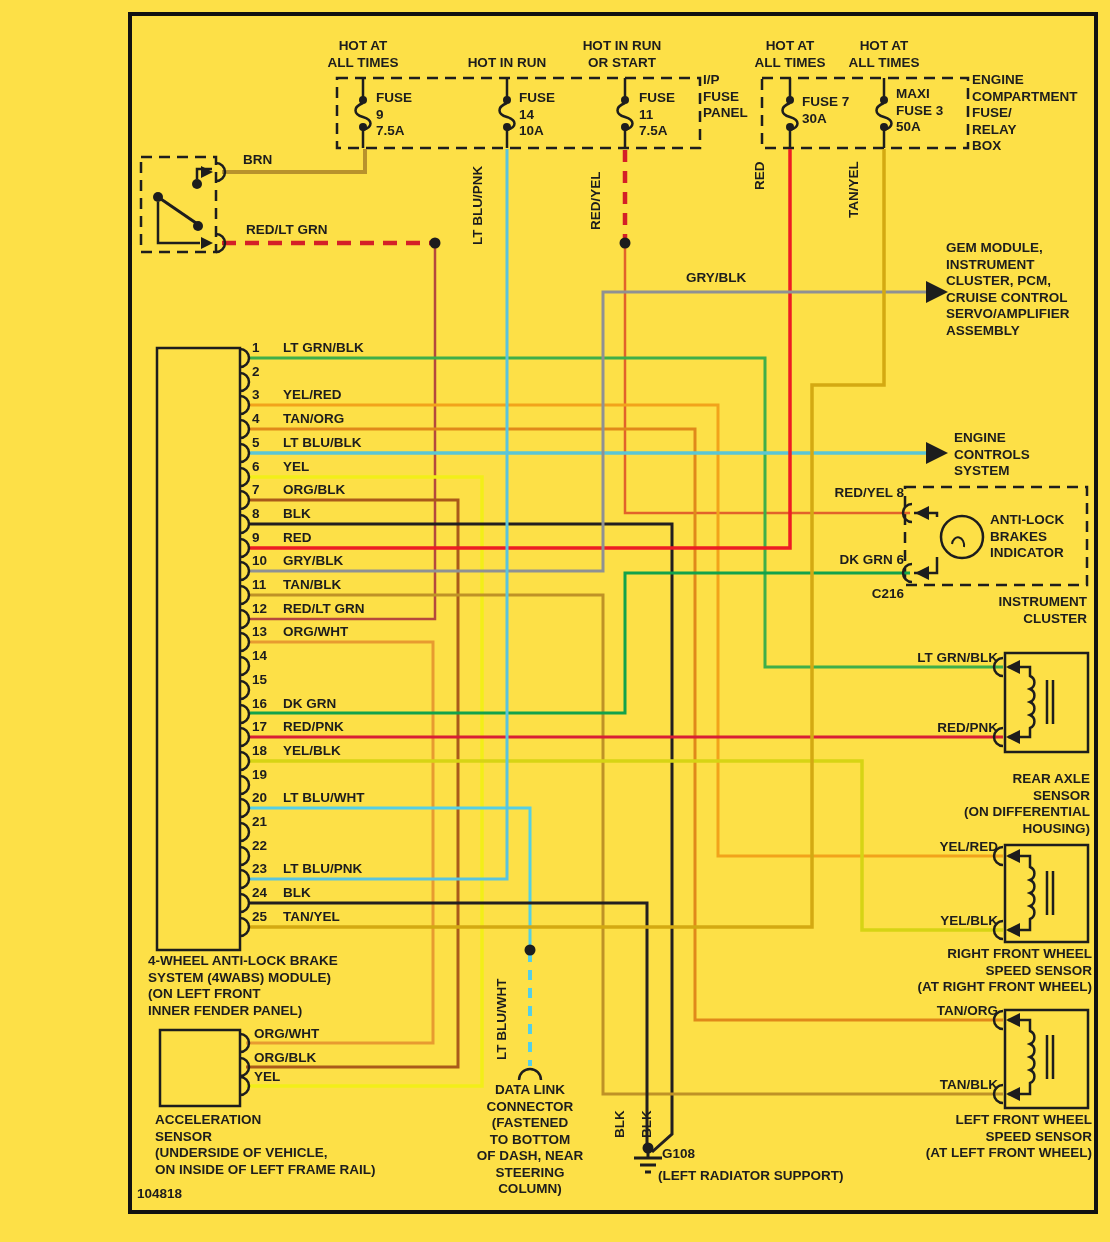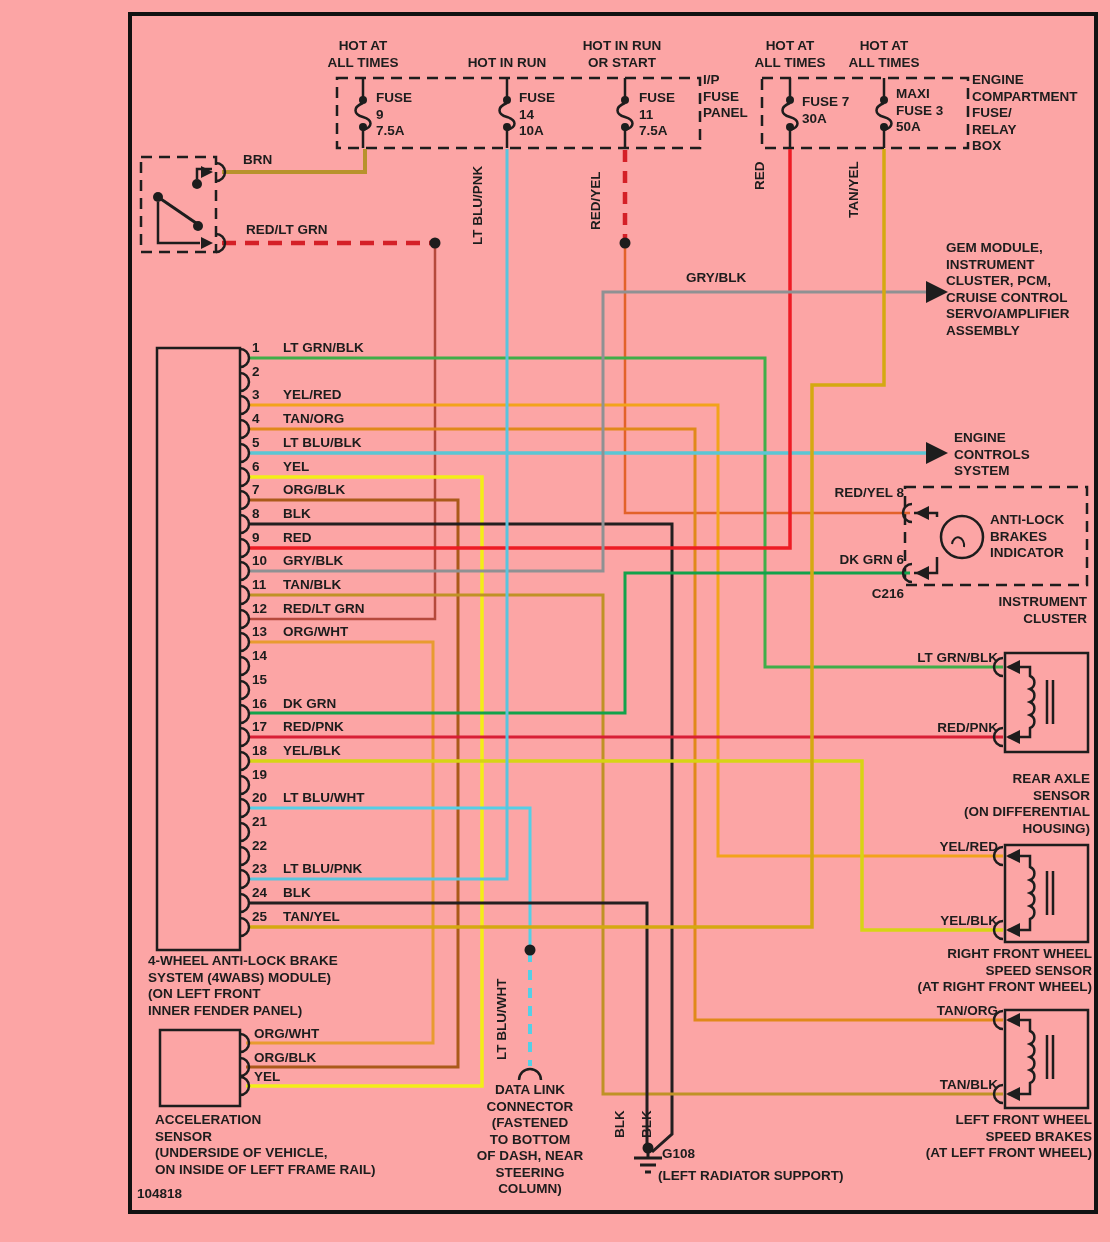--- a/index.html
+++ b/index.html
@@ -1,16 +1,16 @@
 <!DOCTYPE html>
 <html><head>
 <meta charset="utf-8">
 <style>
   html,body{margin:0;padding:0;background:#fff;}
-  #stage{position:relative;width:1110px;height:1242px;background:#fca5a5;overflow:hidden;
+  #stage{position:relative;width:1110px;height:1242px;background:#fde047;overflow:hidden;
          font-family:"Liberation Sans",sans-serif;}
   svg{position:absolute;left:0;top:0;}
   .lbl{position:absolute;font-weight:bold;font-size:13.5px;line-height:16.5px;color:#1d1d1d;
        white-space:pre-line;}
   .ctr{text-align:center;}
   .rgt{text-align:right;}
   .vlabel{position:absolute;font-weight:bold;font-size:13.5px;line-height:16px;color:#1d1d1d;
           white-space:nowrap;transform:rotate(-90deg);transform-origin:0 100%;}
   .wire{fill:none;stroke-linecap:butt;}
   .blackline{fill:none;stroke:#1d1d1d;}
@@ -210,21 +210,21 @@
 
 <div class="lbl rgt" style="left:878px;top:839px;width:120px;">YEL/RED</div>
 <div class="lbl rgt" style="left:878px;top:913px;width:120px;">YEL/BLK</div>
 <div class="lbl rgt" style="left:860px;top:946px;width:232px;">RIGHT FRONT WHEEL
 SPEED SENSOR
 (AT RIGHT FRONT WHEEL)</div>
 
 <div class="lbl rgt" style="left:878px;top:1003px;width:120px;">TAN/ORG</div>
 <div class="lbl rgt" style="left:878px;top:1077px;width:120px;">TAN/BLK</div>
 <div class="lbl rgt" style="left:860px;top:1112px;width:232px;">LEFT FRONT WHEEL
-SPEED BRAKES
+SPEED SENSOR
 (AT LEFT FRONT WHEEL)</div>
 
 <div class="lbl" style="left:148px;top:953px;">4-WHEEL ANTI-LOCK BRAKE
 SYSTEM (4WABS) MODULE)
 (ON LEFT FRONT
 INNER FENDER PANEL)</div>
 
 <div class="lbl" style="left:254px;top:1026px;">ORG/WHT</div>
 <div class="lbl" style="left:254px;top:1050px;">ORG/BLK</div>
 <div class="lbl" style="left:254px;top:1069px;">YEL</div>

